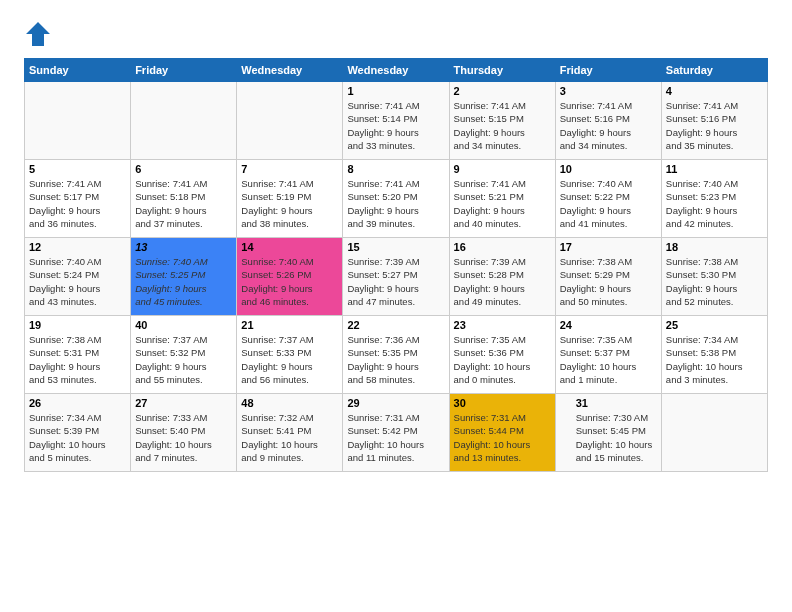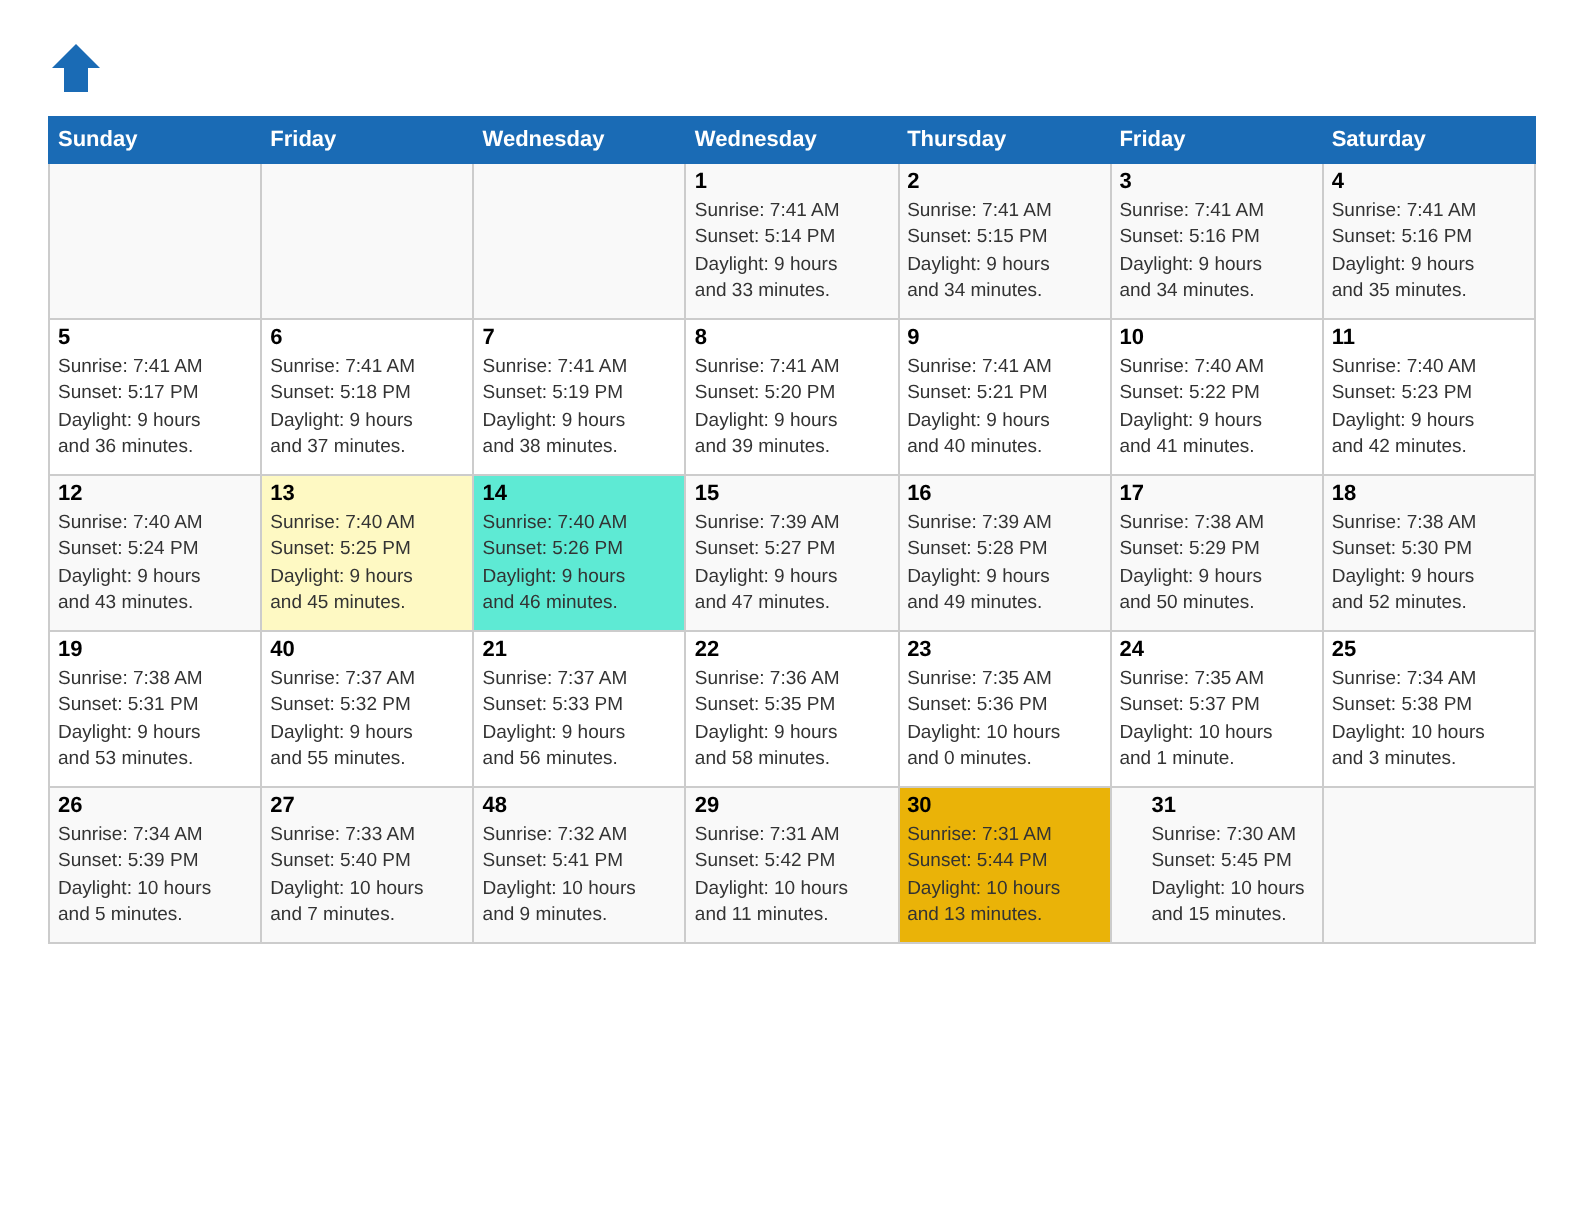--- a/index.html
+++ b/index.html
@@ -206,28 +206,28 @@
           </td>
         </tr>
         <tr>
           <td style="background-color: rgb(249, 249, 249);">
             <div class="day-num">12</div>
             <div class="day-detail" style="white-space: pre-line;">Sunrise: 7:40 AM
 Sunset: 5:24 PM
 Daylight: 9 hours
 and 43 minutes.</div>
           </td>
-          <td style="background-color: #fef9c3;">
+          <td style="background-color: #3b82f6; font-style: italic;">
             <div class="day-num">13</div>
             <div class="day-detail" style="white-space: pre-line;">Sunrise: 7:40 AM
 Sunset: 5:25 PM
 Daylight: 9 hours
 and 45 minutes.</div>
           </td>
-          <td style="background-color: #5eead4; margin-top: 47px;">
+          <td style="background-color: #ec4899; margin-top: 47px;">
             <div class="day-num">14</div>
             <div class="day-detail" style="white-space: pre-line;">Sunrise: 7:40 AM
 Sunset: 5:26 PM
 Daylight: 9 hours
 and 46 minutes.</div>
           </td>
           <td style="background-color: rgb(249, 249, 249);">
             <div class="day-num">15</div>
             <div class="day-detail" style="white-space: pre-line;">Sunrise: 7:39 AM
 Sunset: 5:27 PM

